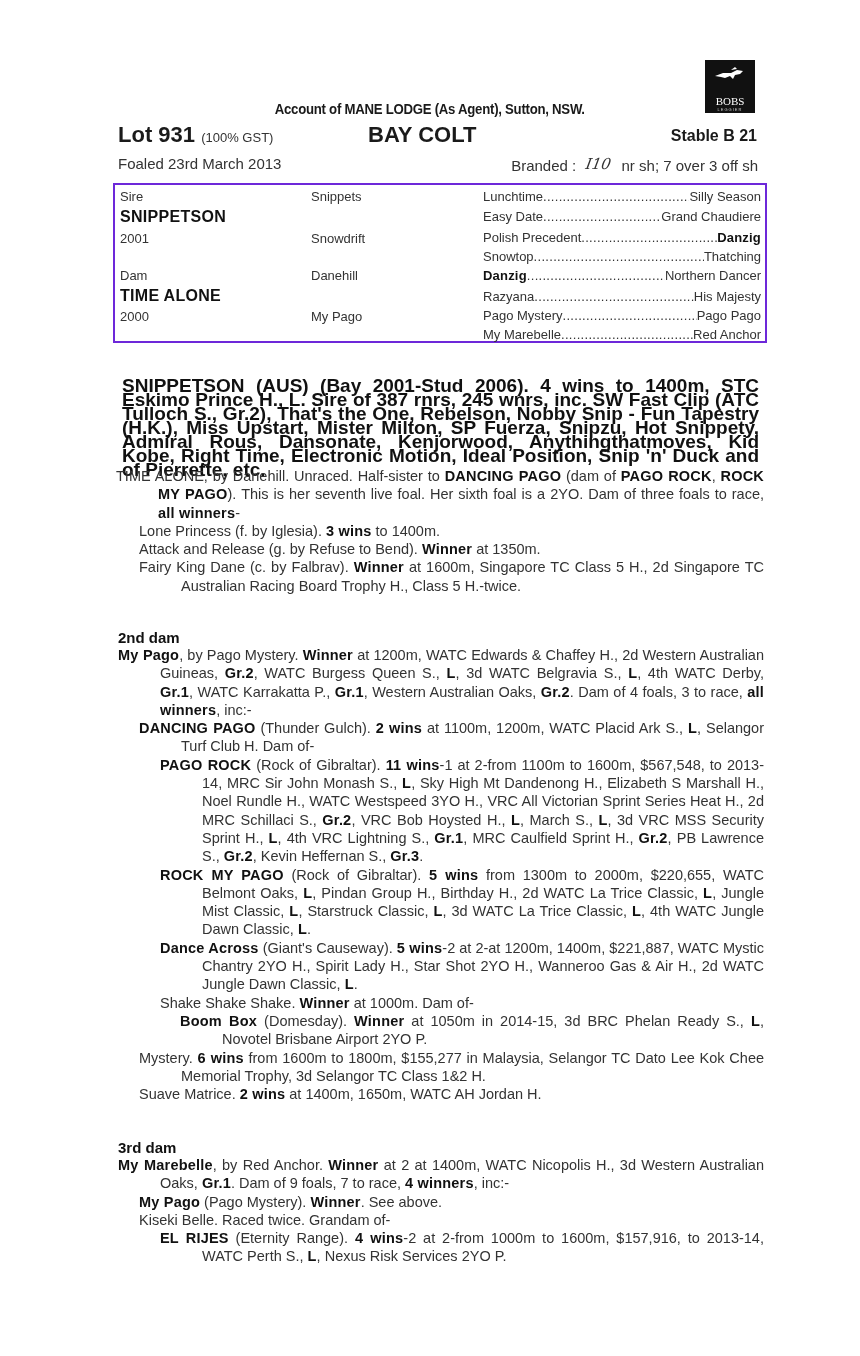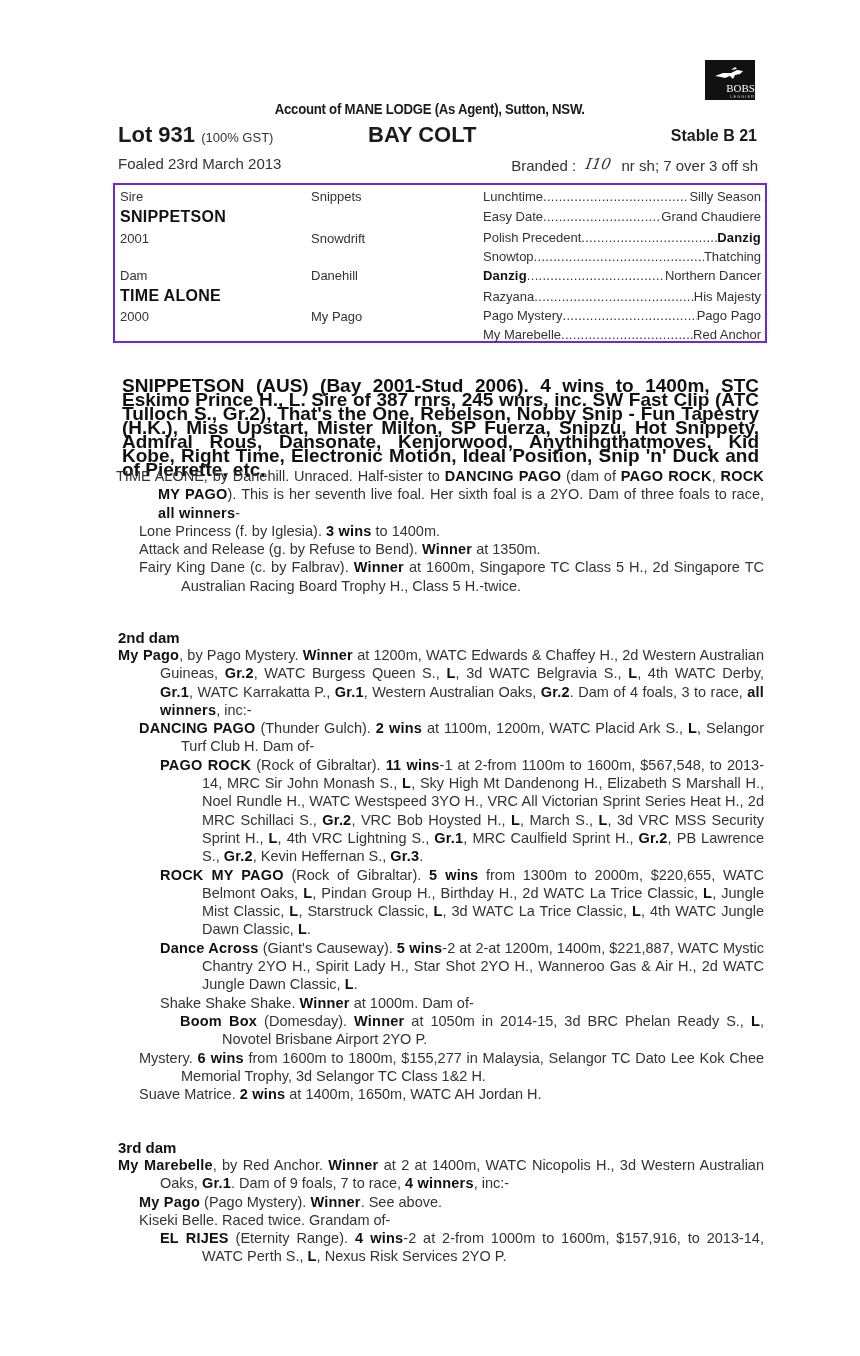--- a/index.html
+++ b/index.html
@@ -1,21 +1,21 @@
 <!DOCTYPE html>
 <html><head>
 <meta charset="utf-8">
 <style>
   html, body { margin:0; padding:0; background:#ffffff; }
   body { width:860px; height:1356px; position:relative; overflow:hidden; color:#1a1a1a;
          font-family:"Liberation Sans", sans-serif; }
   .page { position:absolute; left:0; top:0; width:860px; height:1356px; }
 
-  .logo { position:absolute; left:705px; top:60px; width:50px; height:40px; background:#111; color:#fff;
-          display:flex; flex-direction:column; align-items:flex-end; justify-content:flex-end; }
+  .logo { position:absolute; left:705px; top:60px; width:50px; height:53px; background:#111; color:#fff;
+          display:flex; flex-direction:column; align-items:center; justify-content:flex-end; }
   .logo svg { position:absolute; top:6px; left:8px; }
   .logo .brand { font-family:"Liberation Serif", serif; font-size:11px; letter-spacing:0px; line-height:11px; margin-bottom:6px; }
   .logo .sub { position:absolute; bottom:1px; font-size:4px; letter-spacing:1px; color:#ccc; }
 
   .account { position:absolute; left:0; width:860px; top:100px; text-align:center; font-weight:bold;
              font-size:15px; letter-spacing:-0.3px; transform:scaleX(0.88); transform-origin:428px 0; }
   .lot { position:absolute; left:118px; top:122px; font-size:22px; font-weight:bold; }
   .lot .gst { font-size:13px; font-weight:normal; color:#333; }
   .sex { position:absolute; left:368px; top:122px; font-size:22px; font-weight:bold; }
   .stable { position:absolute; right:103px; top:127px; font-size:16px; font-weight:bold; }

